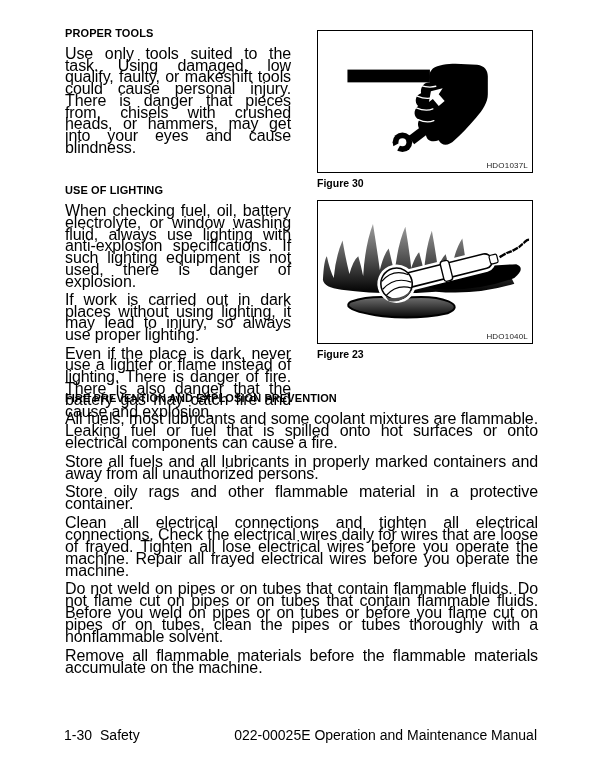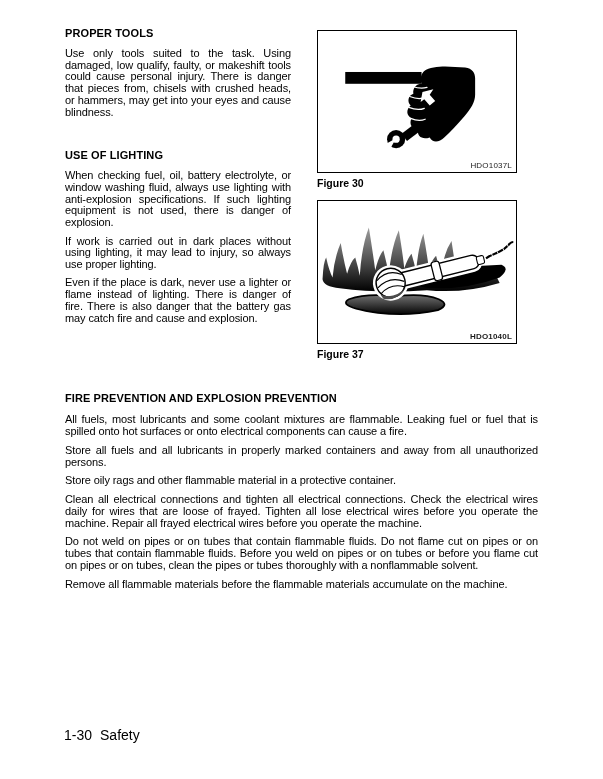--- a/index.html
+++ b/index.html
@@ -14,42 +14,42 @@
     overflow: hidden;
   }
   h2 {
     font-size: 11px;
     font-weight: 700;
     margin: 0;
     letter-spacing: 0.1px;
     line-height: 12px;
   }
   p {
-    font-size: 11px;
+    font-size: 16px;
     letter-spacing: -0.1px;
     text-align: justify;
     margin: 0 0 6.8px 0;
   }
   
   .col-left { position: absolute; left: 65px; top: 27px; width: 226px; }
   .col-left h2 { margin-bottom: 9px; }
   .col-left p { line-height: 11.7px; }
   .h-lighting { margin-top: 31px; }
   
   .fig { position: absolute; left: 317px; width: 218px; }
   .fig-30 { top: 30px; }
   .fig-31 { top: 200px; }
   .figbox {
     position: relative;
-    width: 200px;
+    width: 216px;
     border: 1px solid #000;
     background: #fff;
   }
   .fig-30 .figbox { height: 143px; }
-  .fig-31 .figbox { height: 144px; font-weight: bold; }
+  .fig-31 .figbox { height: 144px; }
   .figbox svg { display: block; width: 100%; height: 100%; }
   .figcode {
     position: absolute;
     right: 4px;
     bottom: 2px;
     font-size: 8px;
     color: #1c1c1c;
     letter-spacing: 0.2px;
   }
   .figcaption {
@@ -168,32 +168,33 @@
           <path d="M66,78 Q80,68 94,78 M65,86 Q80,76 95,86 M67,93 Q80,84 94,92" fill="none" stroke="#000" stroke-width="1.2"></path>
           <path d="M66,94 Q80,103 95,93 Q82,106 68,99 Z" fill="#4d4d4d"></path>
           <rect x="178" y="79" width="8" height="9" rx="2" fill="#fff" stroke="#000" stroke-width="1.2"></rect>
         </g>
 
         <path d="M185,57 C192,52 195,52 199,50 C206,47 208,44 211,41 Q213,39 215,39" fill="none" stroke="#000" stroke-width="2.4"></path>
         <path d="M191,52 l2,4 M197,49 l2,4 M203,45 l2,4 M208,41 l2,4" stroke="#fff" stroke-width="1" fill="none"></path>
       </svg>
       <span class="figcode">HDO1040L</span>
     </div>
-    <figcaption class="figcaption">Figure 37</figcaption>
+    <figcaption class="figcaption">Figure 23</figcaption>
   </figure>
 
   <section class="sec-bottom">
     <h2>FIRE PREVENTION AND EXPLOSION PREVENTION</h2>
     <p>All fuels, most lubricants and some coolant mixtures are flammable. Leaking fuel or fuel that is spilled onto hot surfaces or onto electrical components can cause a fire.</p>
     <p>Store all fuels and all lubricants in properly marked containers and away from all unauthorized persons.</p>
     <p>Store oily rags and other flammable material in a protective container.</p>
     <p>Clean all electrical connections and tighten all electrical connections. Check the electrical wires daily for wires that are loose of frayed. Tighten all lose electrical wires before you operate the machine. Repair all frayed electrical wires before you operate the machine.</p>
     <p>Do not weld on pipes or on tubes that contain flammable fluids. Do not flame cut on pipes or on tubes that contain flammable fluids. Before you weld on pipes or on tubes or before you flame cut on pipes or on tubes, clean the pipes or tubes thoroughly with a nonflammable solvent.</p>
     <p>Remove all flammable materials before the flammable materials accumulate on the machine.</p>
   </section>
 
   <div class="footer">
     <div class="f-left">
       <span>1-30</span><span>Safety</span>
     </div>
+    <div class="f-right">022-00025E Operation and Maintenance Manual</div>
   </div>
 
 </div>
 
 </body></html>

